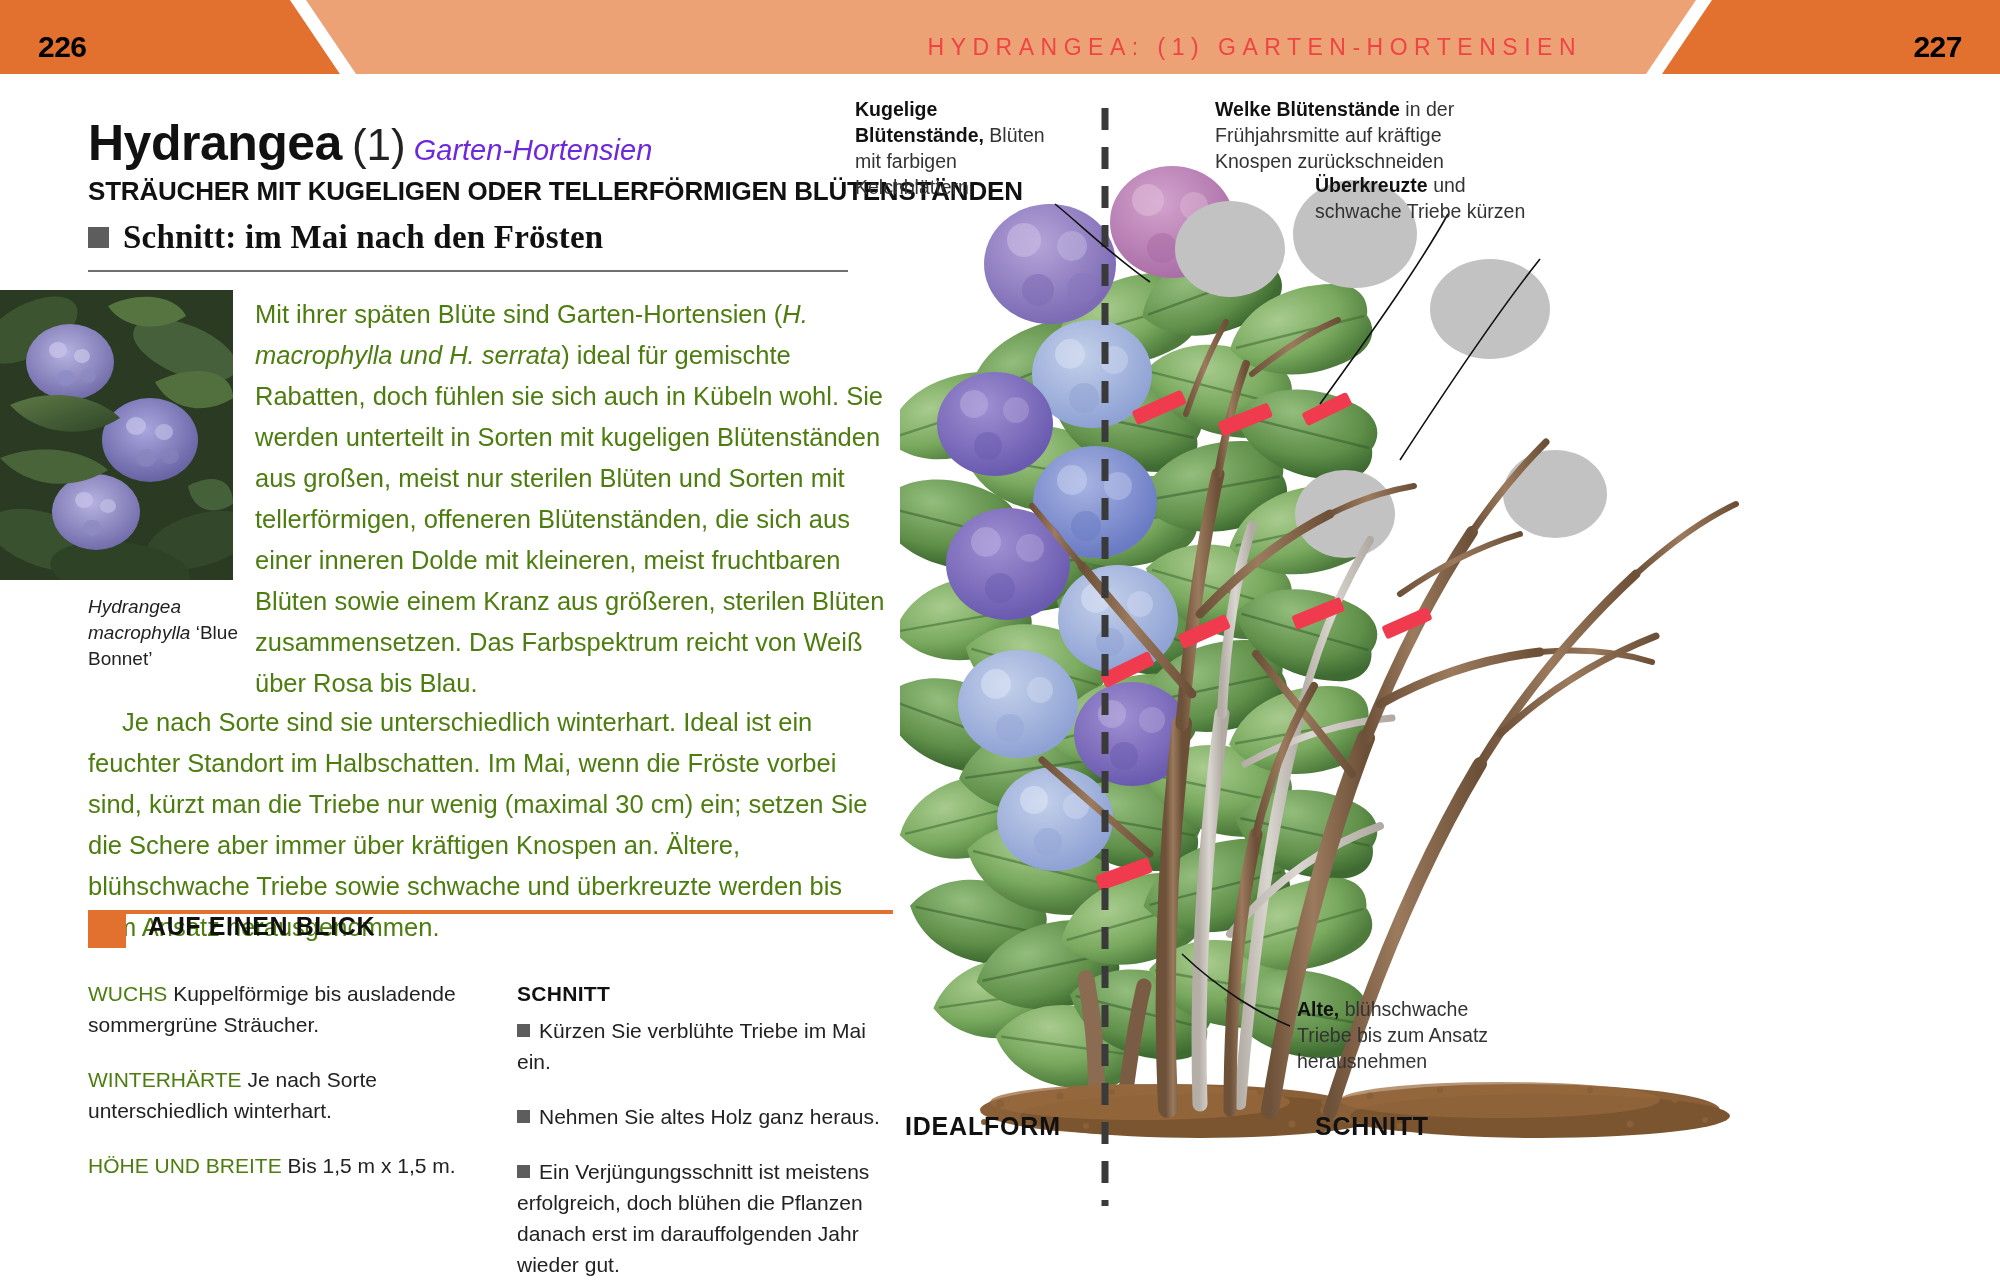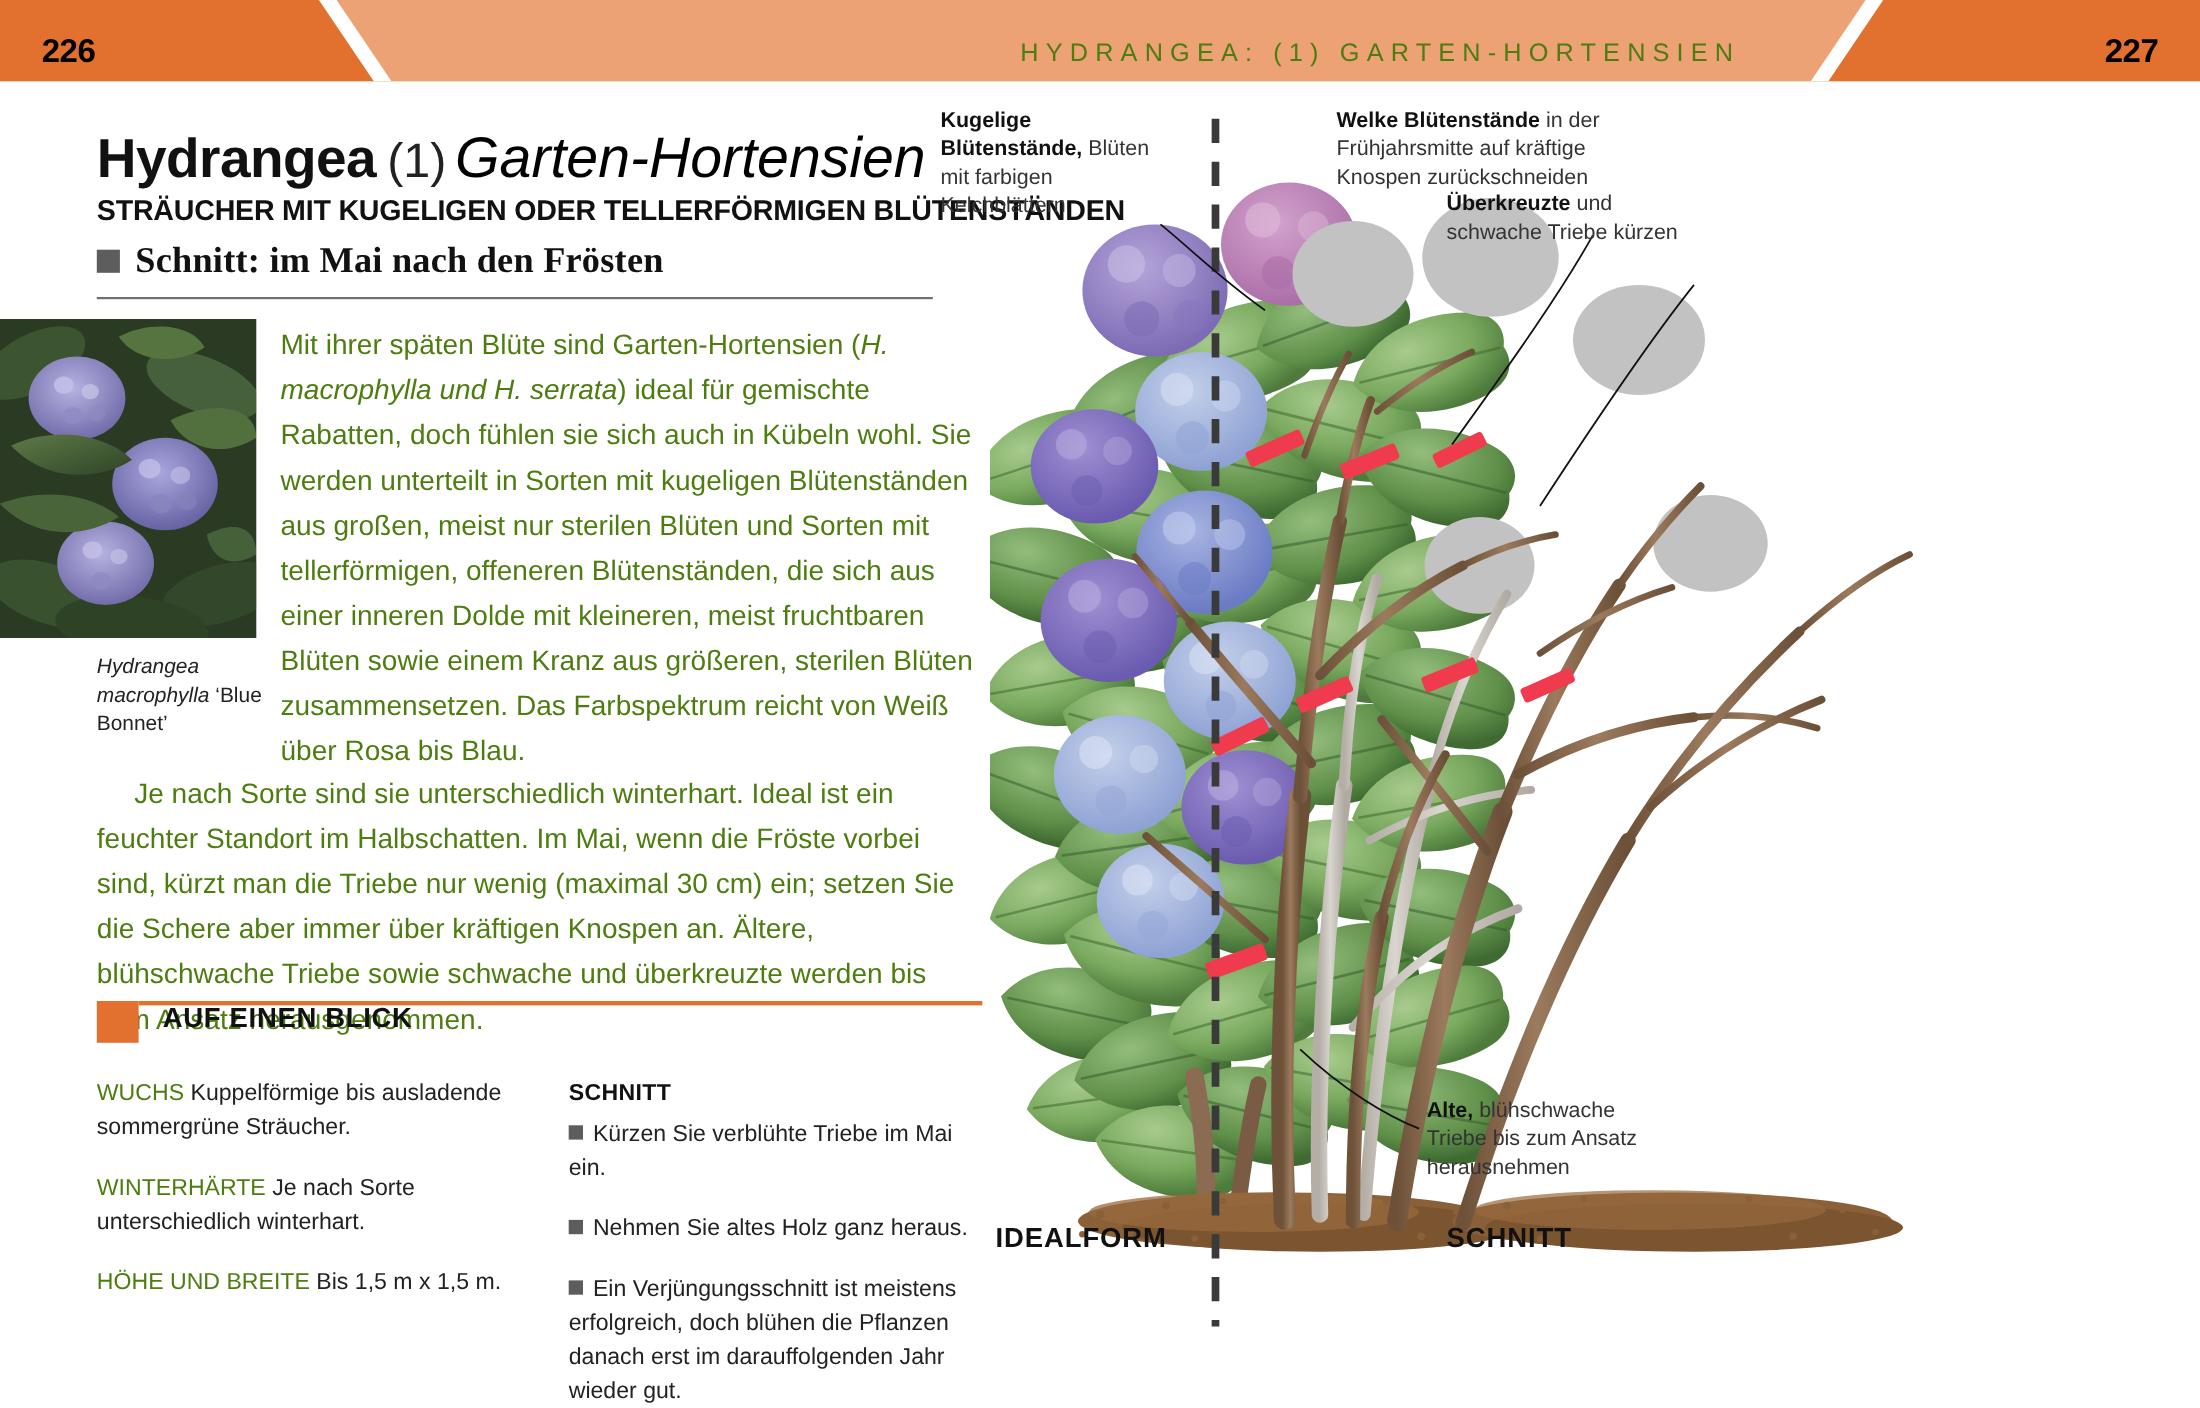--- a/index.html
+++ b/index.html
@@ -33,30 +33,30 @@
     background:#ffffff;
   }
   .folio{
     position:absolute;top:30px;font-weight:bold;font-size:30px;color:#000;
     font-family:"Liberation Sans",sans-serif;letter-spacing:-0.5px;
   }
   .folio-left{left:38px;}
   .folio-right{right:38px;}
   .running-head{
     position:absolute;right:418px;top:34px;font-size:23px;font-weight:500;
-    letter-spacing:6.5px;color:#4d7c0f;white-space:nowrap;
+    letter-spacing:6.5px;color:#ef4444;white-space:nowrap;
   }
 
   
   .left-col{position:absolute;left:0;top:74px;width:930px;height:1206px;}
 
   .title-row{position:absolute;left:88px;top:40px;white-space:nowrap;}
   .title-main{font-size:50px;font-weight:bold;letter-spacing:-0.5px;color:#111;}
   .title-num{font-size:44px;font-weight:400;color:#222;margin-left:10px;}
-  .title-sub-it{font-size:52px;font-style:italic;font-weight:400;color:#000000;margin-left:8px;}
+  .title-sub-it{font-size:29px;font-style:italic;font-weight:400;color:#6d28d9;margin-left:8px;}
 
   .subtitle{
     position:absolute;left:88px;top:102px;font-size:26px;font-weight:600;
     letter-spacing:-0.2px;color:#111;white-space:nowrap;
   }
 
   .schnitt-head{position:absolute;left:88px;top:145px;display:flex;align-items:center;gap:14px;}
   .sq-bullet{width:21px;height:21px;background:#5d5d5d;display:inline-block;}
   .schnitt-head-text{
     font-family:"Liberation Serif","DejaVu Serif",serif;

